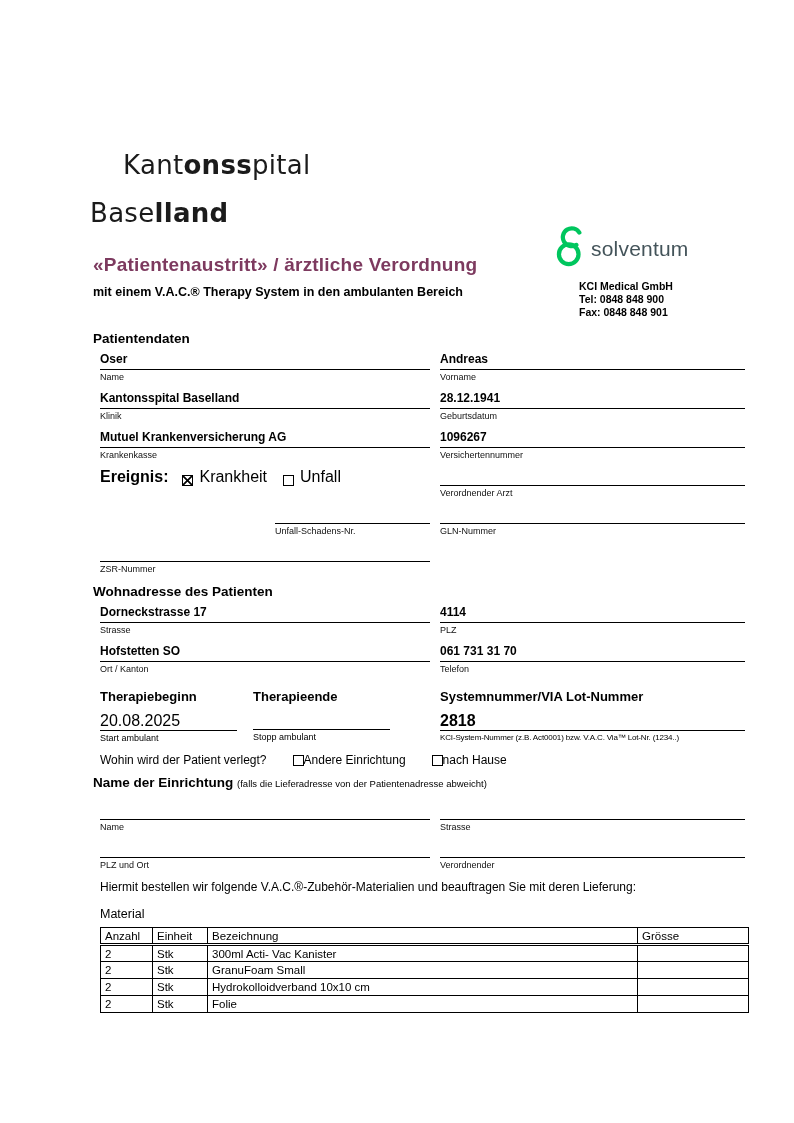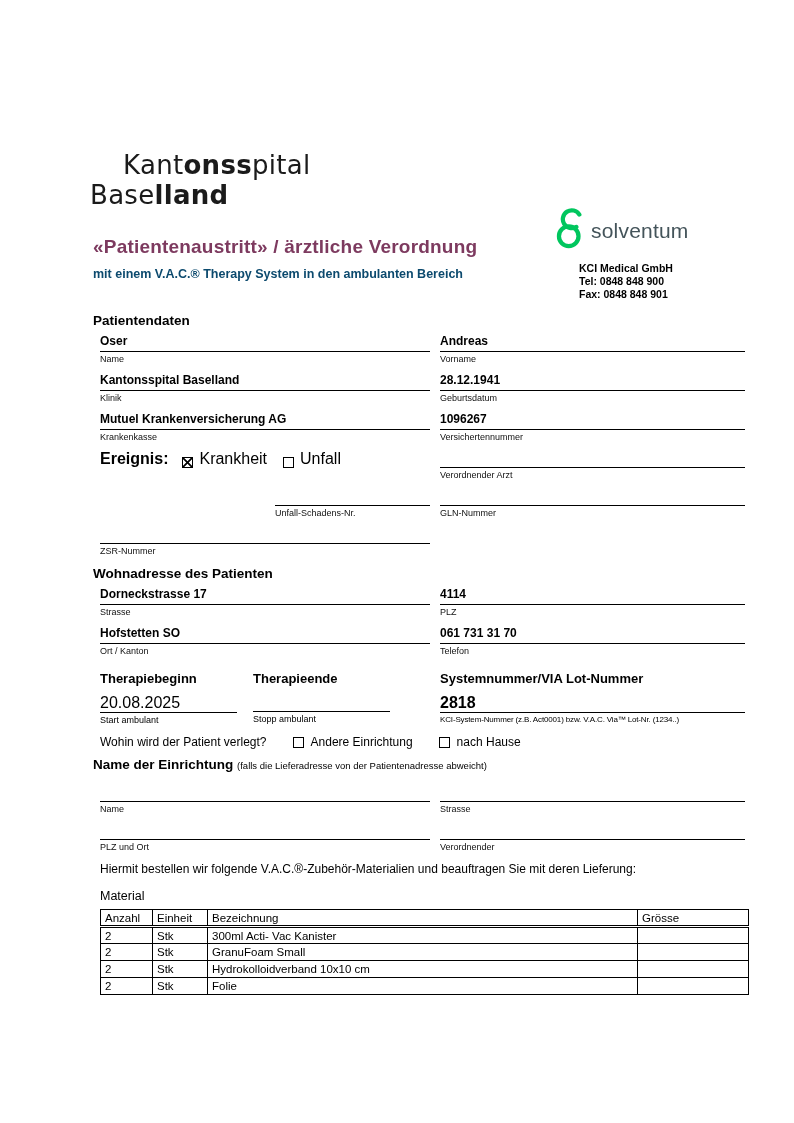--- a/index.html
+++ b/index.html
@@ -7,27 +7,27 @@
   .page {
     position:relative; width:794px; height:1123px; background:#ffffff;
     font-family:"Liberation Sans","DejaVu Sans",sans-serif; color:#000;
     margin:0 auto; overflow:hidden;
   }
   .content { position:absolute; left:93px; top:150px; width:655px; }
 
   
   .logo-block { font-family:"DejaVu Sans","Liberation Sans",sans-serif; font-size:26px; line-height:30px; color:#1b1b1b; letter-spacing:.3px; }
   .logo-line1 { margin-left:30px; }
-  .logo-line2 { margin-left:-3px; margin-top:0; }
+  .logo-line2 { margin-left:-3px; margin-top:18px; }
   .logo-bold { font-weight:bold; }
 
   
   .header-row { position:relative; margin-top:26px; }
   .doc-title { font-size:19px; font-weight:bold; color:#7d3a5f; letter-spacing:.2px; }
-  .doc-subtitle { margin-top:9px; font-size:12.5px; font-weight:bold; color:#0c4a6e; }
+  .doc-subtitle { margin-top:9px; font-size:12.5px; font-weight:bold; color:#000000; }
 
   .solventum-block { position:absolute; left:460px; top:-28px; width:200px; }
   .sol-row { display:flex; align-items:center; }
   .sol-wordmark { font-size:21px; color:#44545a; letter-spacing:.2px; margin-left:4px; }
   .kci-block { margin-left:26px; margin-top:8px; font-size:10.5px; font-weight:bold; line-height:13px; }
 
   
   .section-heading { font-size:13.5px; font-weight:bold; }
   .mt-pat { margin-top:32px; }
   .mt-addr { margin-top:10px; }
@@ -54,21 +54,21 @@
   .t-col2 { width:137px; margin-right:50px; }
   .t-col3 { width:305px; }
   .therapy-vals { display:flex; margin-left:7px; margin-top:6px; }
   .tfield .value { font-size:16px; line-height:19px; min-height:19px; border-bottom:1px solid #000; }
   .tfield .value.bold { font-weight:bold; }
   .tfield .flabel { font-size:9px; line-height:10px; padding-top:2px; }
   .tfield .flabel.tiny { font-size:8px; white-space:nowrap; letter-spacing:-.15px; }
 
   .transfer-row { margin-left:7px; margin-top:10px; font-size:12px; display:flex; align-items:center; }
   .transfer-q { margin-right:26px; }
-  .transfer-opt { display:flex; align-items:center; gap:7px; margin-right:26px; }
+  .transfer-opt { display:flex; align-items:center; margin-right:26px; }
 
   .facility-heading { margin-top:8px; }
   .facility-note { font-size:9.5px; font-weight:normal; }
   .fgrid.facility { margin-top:2px; }
   .fgrid.facility .row1 .value { min-height:28px; }
 
   .order-sentence { margin-left:7px; margin-top:10px; font-size:12px; }
   .material-heading { margin-left:7px; margin-top:13px; font-size:12.5px; font-weight:normal; }
 
   table.material { border-collapse:collapse; margin-left:7px; margin-top:6px; width:648px; font-size:11.5px; table-layout:fixed; }

